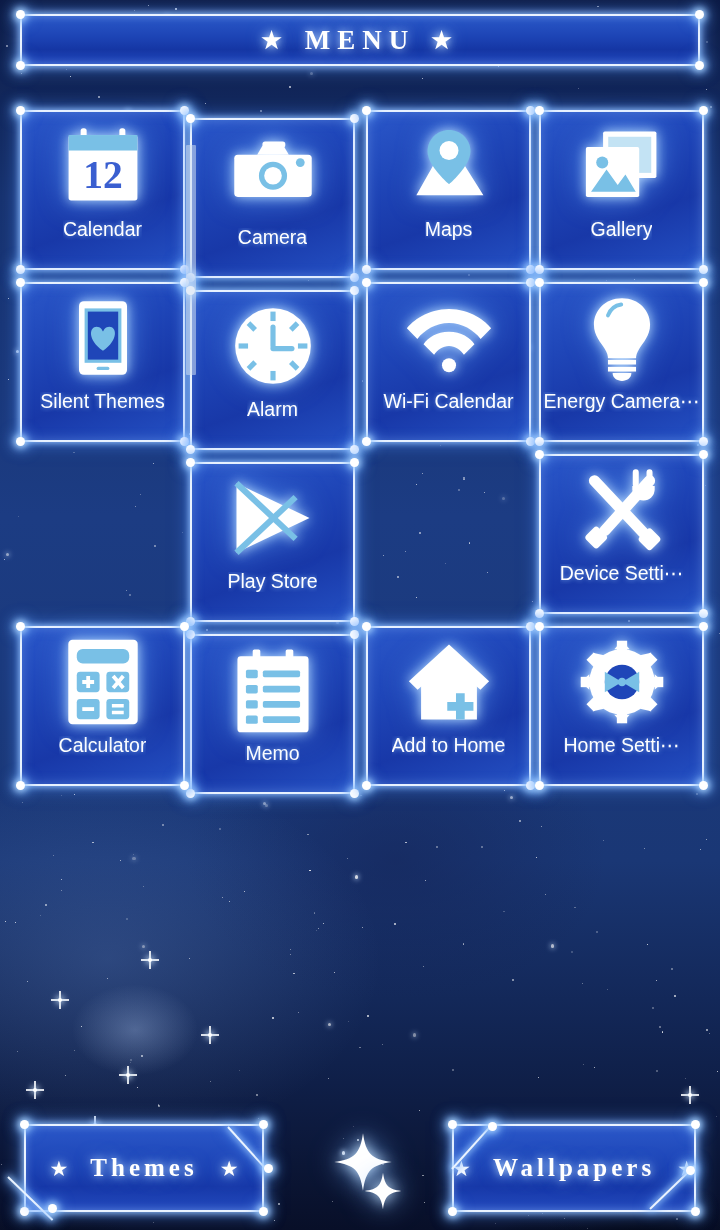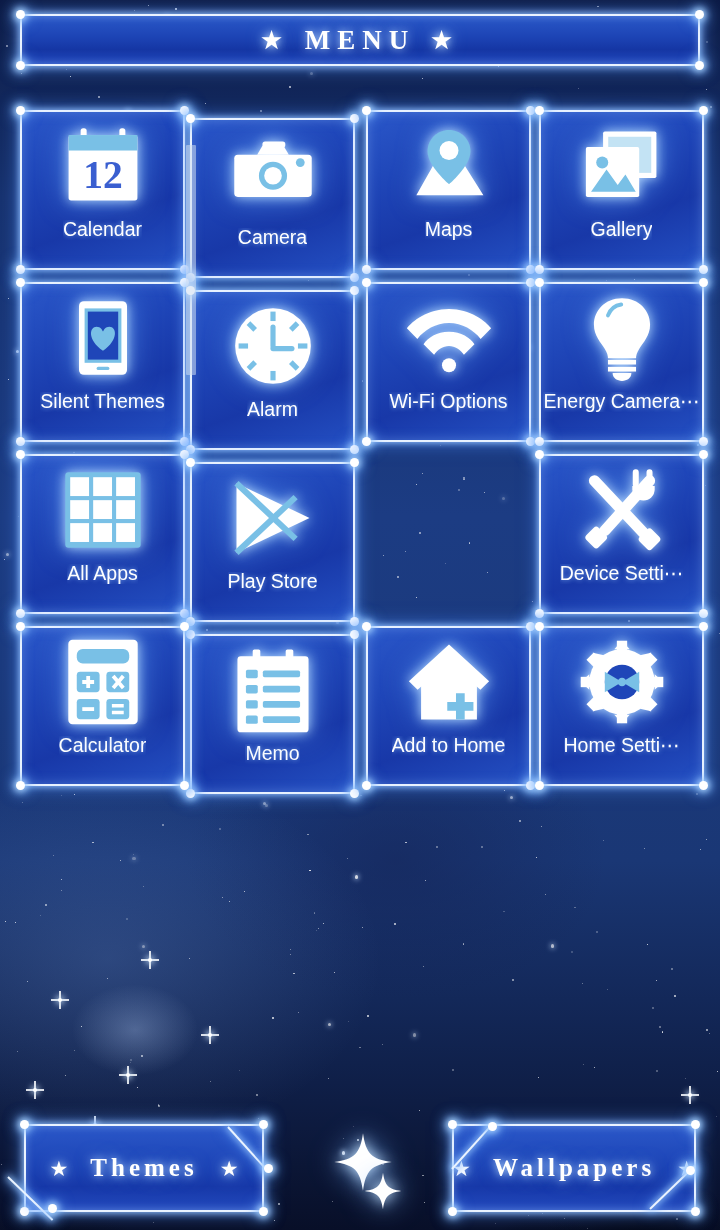--- a/index.html
+++ b/index.html
@@ -721,61 +721,40 @@
         <span class="dot tr"></span>
         <span class="dot bl"></span>
         <span class="dot br"></span>
         <div class="icon-wrap">
           <svg width="88" height="72" viewBox="0 0 100 82">
       <path d="M50 8 C26 8 8 22 2 30 L14 42 C22 32 35 24 50 24 s28 8 36 18 l12-12 C92 22 74 8 50 8 Z" fill="#ffffff"></path>
       <path d="M50 34 C36 34 26 41 21 48 L33 60 C37 54 43 50 50 50 s13 4 17 10 l12-12 C74 41 64 34 50 34 Z" fill="#ffffff"></path>
       <circle cx="50" cy="72" r="8" fill="#ffffff"></circle>
     </svg>
         </div>
-        <div class="label">Wi-Fi Options</div>
+        <div class="label">Wi-Fi Calendar</div>
       </div>
       <div class="tile c3">
         <span class="dot tl"></span>
         <span class="dot tr"></span>
         <span class="dot bl"></span>
         <span class="dot br"></span>
         <div class="icon-wrap">
           <svg width="78" height="88" viewBox="0 0 100 110">
       <path d="M50 4 C28 4 14 20 14 38 c0 14 9 23 14 31 c3 5 4 8 4 12 h36 c0-4 1-7 4-12 c5-8 14-17 14-31 C86 20 72 4 50 4 Z" fill="#ffffff"></path>
       <path d="M32 26 c3-8 10-13 17-14" stroke="#79c0e6" stroke-width="5" fill="none" stroke-linecap="round"></path>
       <rect x="32" y="83" width="36" height="6" fill="#ffffff"></rect>
       <rect x="32" y="92" width="36" height="6" fill="#ffffff"></rect>
       <path d="M38 100 h24 c0 7-6 10-12 10 s-12-3-12-10 Z" fill="#ffffff"></path>
     </svg>
         </div>
         <div class="label">Energy Camera⋯</div>
       </div>
     </div>
     <div class="row">
-      <div class="tile c0">
-        <span class="dot tl"></span>
-        <span class="dot tr"></span>
-        <span class="dot bl"></span>
-        <span class="dot br"></span>
-        <div class="icon-wrap">
-          <svg width="82" height="82" viewBox="0 0 100 100">
-      <rect x="4" y="4" width="92" height="92" rx="4" fill="#79c0e6"></rect>
-      <rect x="10" y="10" width="23" height="23" fill="#ffffff"></rect>
-      <rect x="38" y="10" width="23" height="23" fill="#ffffff"></rect>
-      <rect x="66" y="10" width="23" height="23" fill="#ffffff"></rect>
-      <rect x="10" y="38" width="23" height="23" fill="#ffffff"></rect>
-      <rect x="38" y="38" width="23" height="23" fill="#ffffff"></rect>
-      <rect x="66" y="38" width="23" height="23" fill="#ffffff"></rect>
-      <rect x="10" y="66" width="23" height="23" fill="#ffffff"></rect>
-      <rect x="38" y="66" width="23" height="23" fill="#ffffff"></rect>
-      <rect x="66" y="66" width="23" height="23" fill="#ffffff"></rect>
-    </svg>
-        </div>
-        <div class="label">All Apps</div>
-      </div>
       <div class="tile c1">
         <span class="dot tl"></span>
         <span class="dot tr"></span>
         <span class="dot bl"></span>
         <span class="dot br"></span>
         <div class="icon-wrap">
           <svg width="88" height="80" viewBox="0 0 100 92">
       <path d="M8 6 L92 46 L8 86 Z" fill="#ffffff"></path>
       <path d="M8 6 L76 70" stroke="#79c0e6" stroke-width="7" fill="none"></path>
       <path d="M8 86 L76 22" stroke="#79c0e6" stroke-width="7" fill="none"></path>

